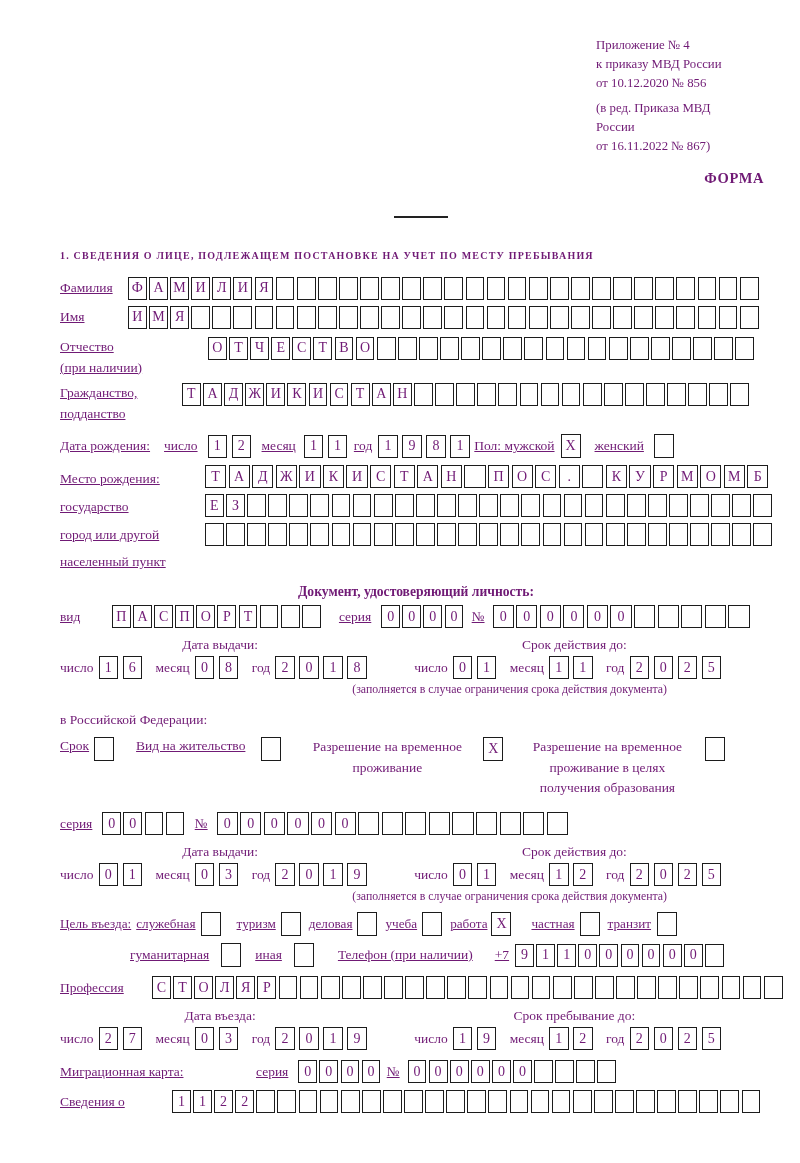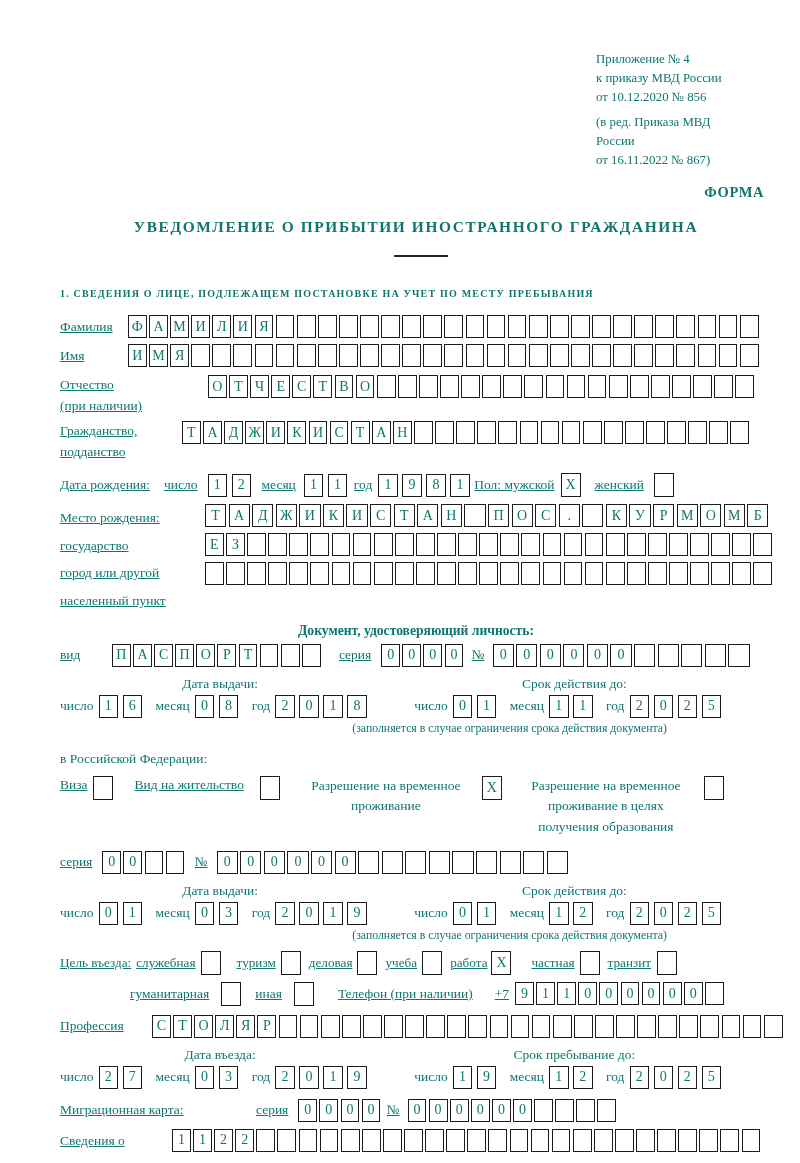--- a/index.html
+++ b/index.html
@@ -1,20 +1,20 @@
 <!DOCTYPE html>
 <html><head>
 <meta charset="utf-8">
 <style>
   * { margin:0; padding:0; box-sizing:border-box; }
   html,body { background:#ffffff; }
   .page {
-    width:800px; height:1163px; background:#fff; color:#0f766e;
+    width:800px; height:1163px; background:#fff; color:#701a75;
     font-family:"Liberation Serif","DejaVu Serif",serif;
-    font-size:13.5px; padding:50px 28px 8px 60px;
+    font-size:13.5px; padding:36px 28px 8px 60px;
     position:relative; overflow:hidden;
   }
   .hdr { width:150px; margin-left:auto; margin-right:26px; line-height:1.5; font-size:12.8px; }
   .hdr .grp2 { margin-top:5px; }
   .forma { text-align:right; margin:14px 8px 11px 0; font-weight:bold; font-size:14.5px; letter-spacing:.6px; }
   .title { text-align:center; font-weight:bold; font-size:15.4px; letter-spacing:1.6px; margin-top:14px; line-height:1.6; }
   .blank-line { display:inline-block; width:54px; border-bottom:2px solid #222; height:13px; margin-left:10px; }
   .sec-h { font-weight:bold; font-size:10px; letter-spacing:1.2px; margin-top:24px; white-space:nowrap; }
 
   .row { display:flex; align-items:center; margin-top:6px; }
@@ -54,21 +54,20 @@
     <div>Приложение № 4</div>
     <div>к приказу МВД России</div>
     <div>от 10.12.2020 № 856</div>
     <div class="grp2">(в ред. Приказа МВД России</div>
     <div>от 16.11.2022 № 867)</div>
   </div>
 
   <div class="forma">ФОРМА</div>
 
   <div class="title">
-    <div>УВЕДОМЛЕНИЕ О ПРИБЫТИИ ИНОСТРАННОГО ГРАЖДАНИНА</div>
     <div>
       <span class="blank-line"></span>
     </div>
   </div>
 
   <div class="sec-h">1. СВЕДЕНИЯ О ЛИЦЕ, ПОДЛЕЖАЩЕМ ПОСТАНОВКЕ НА УЧЕТ ПО МЕСТУ ПРЕБЫВАНИЯ</div>
 
   <div class="row mt16">
     <span class="lbl" style="width:68px">Фамилия</span>
     <span class="boxes">
@@ -421,21 +420,21 @@
       </div>
       <div class="dnote">(заполняется в случае ограничения срока действия документа)</div>
     </div>
   </div>
 
   <div style="margin-top:10px; line-height:1.95">
     <div>в Российской Федерации:</div>
   </div>
 
   <div class="row top" style="margin-top:4px">
-    <span class="lbl">Виза</span>
+    <span class="lbl">Срок</span>
     <span class="boxes chk" style="margin-left:5px">
         <span class="cbox"></span>
       </span>
     <span class="lbl" style="margin-left:22px">Вид на жительство</span>
     <span class="boxes chk" style="margin-left:16px">
         <span class="cbox"></span>
       </span>
     <span class="optlines" style="margin-left:20px; width:172px">
       <span>Разрешение на временное</span><br>
       <span>проживание</span>

